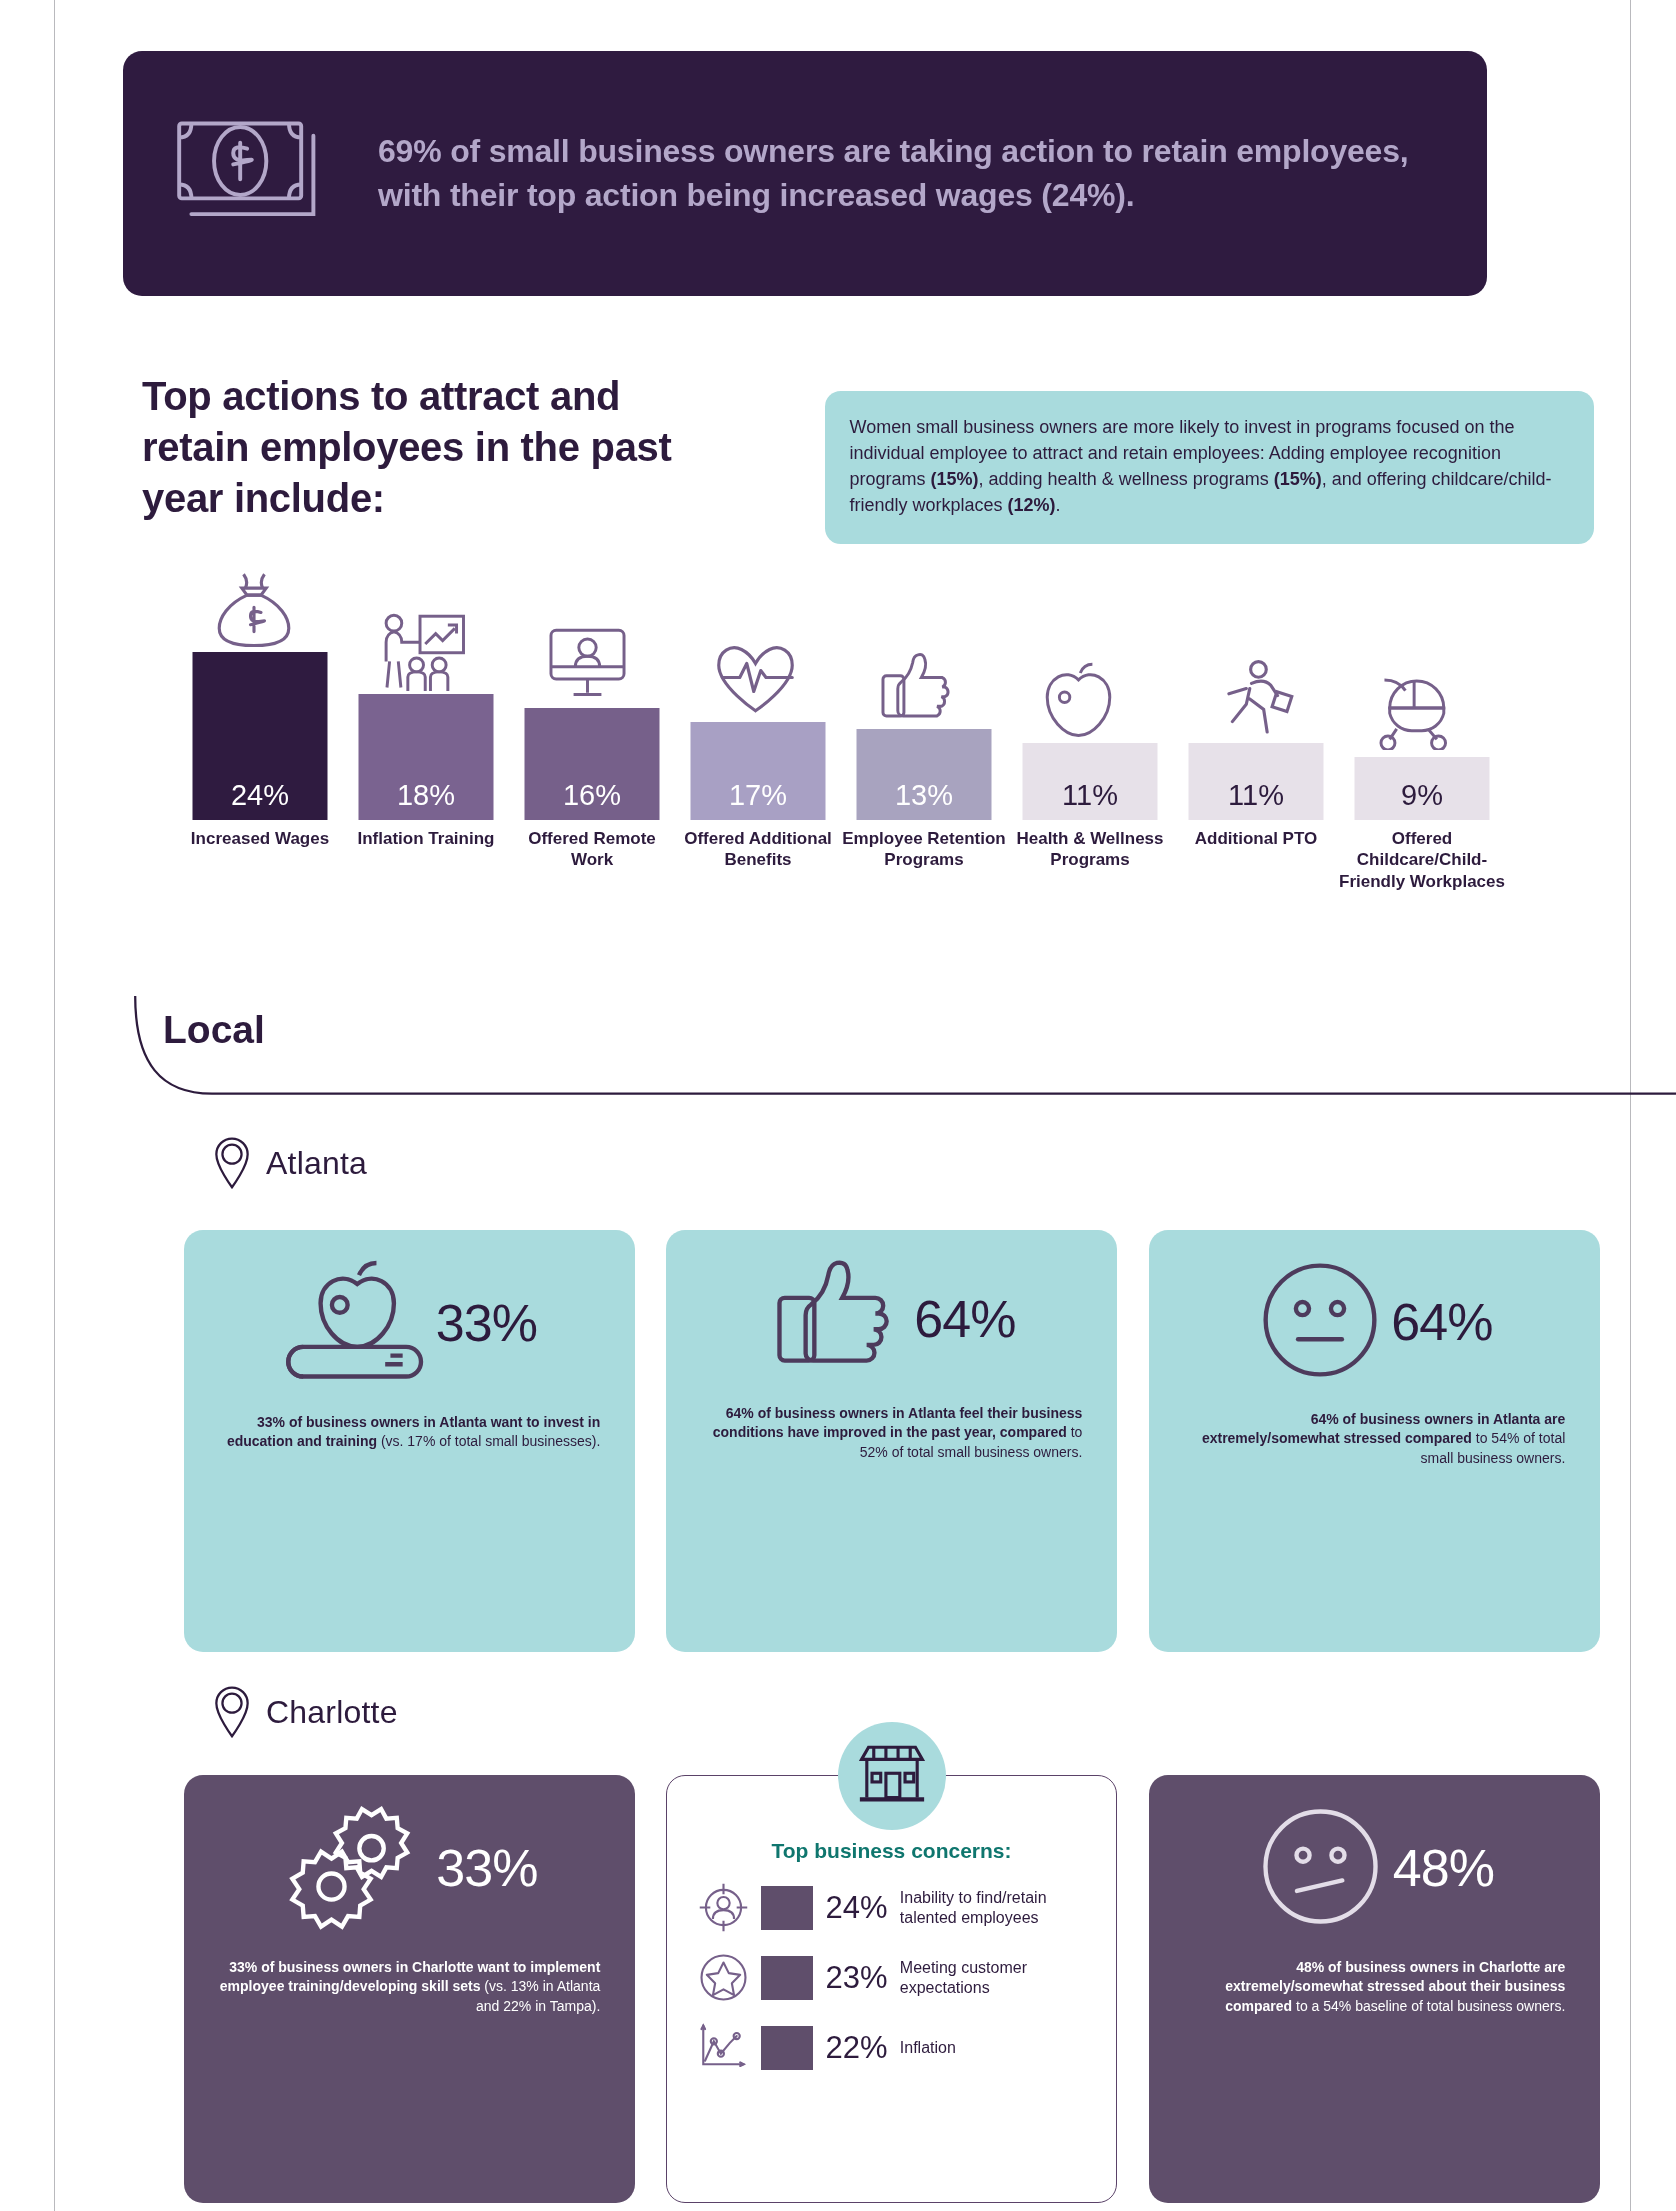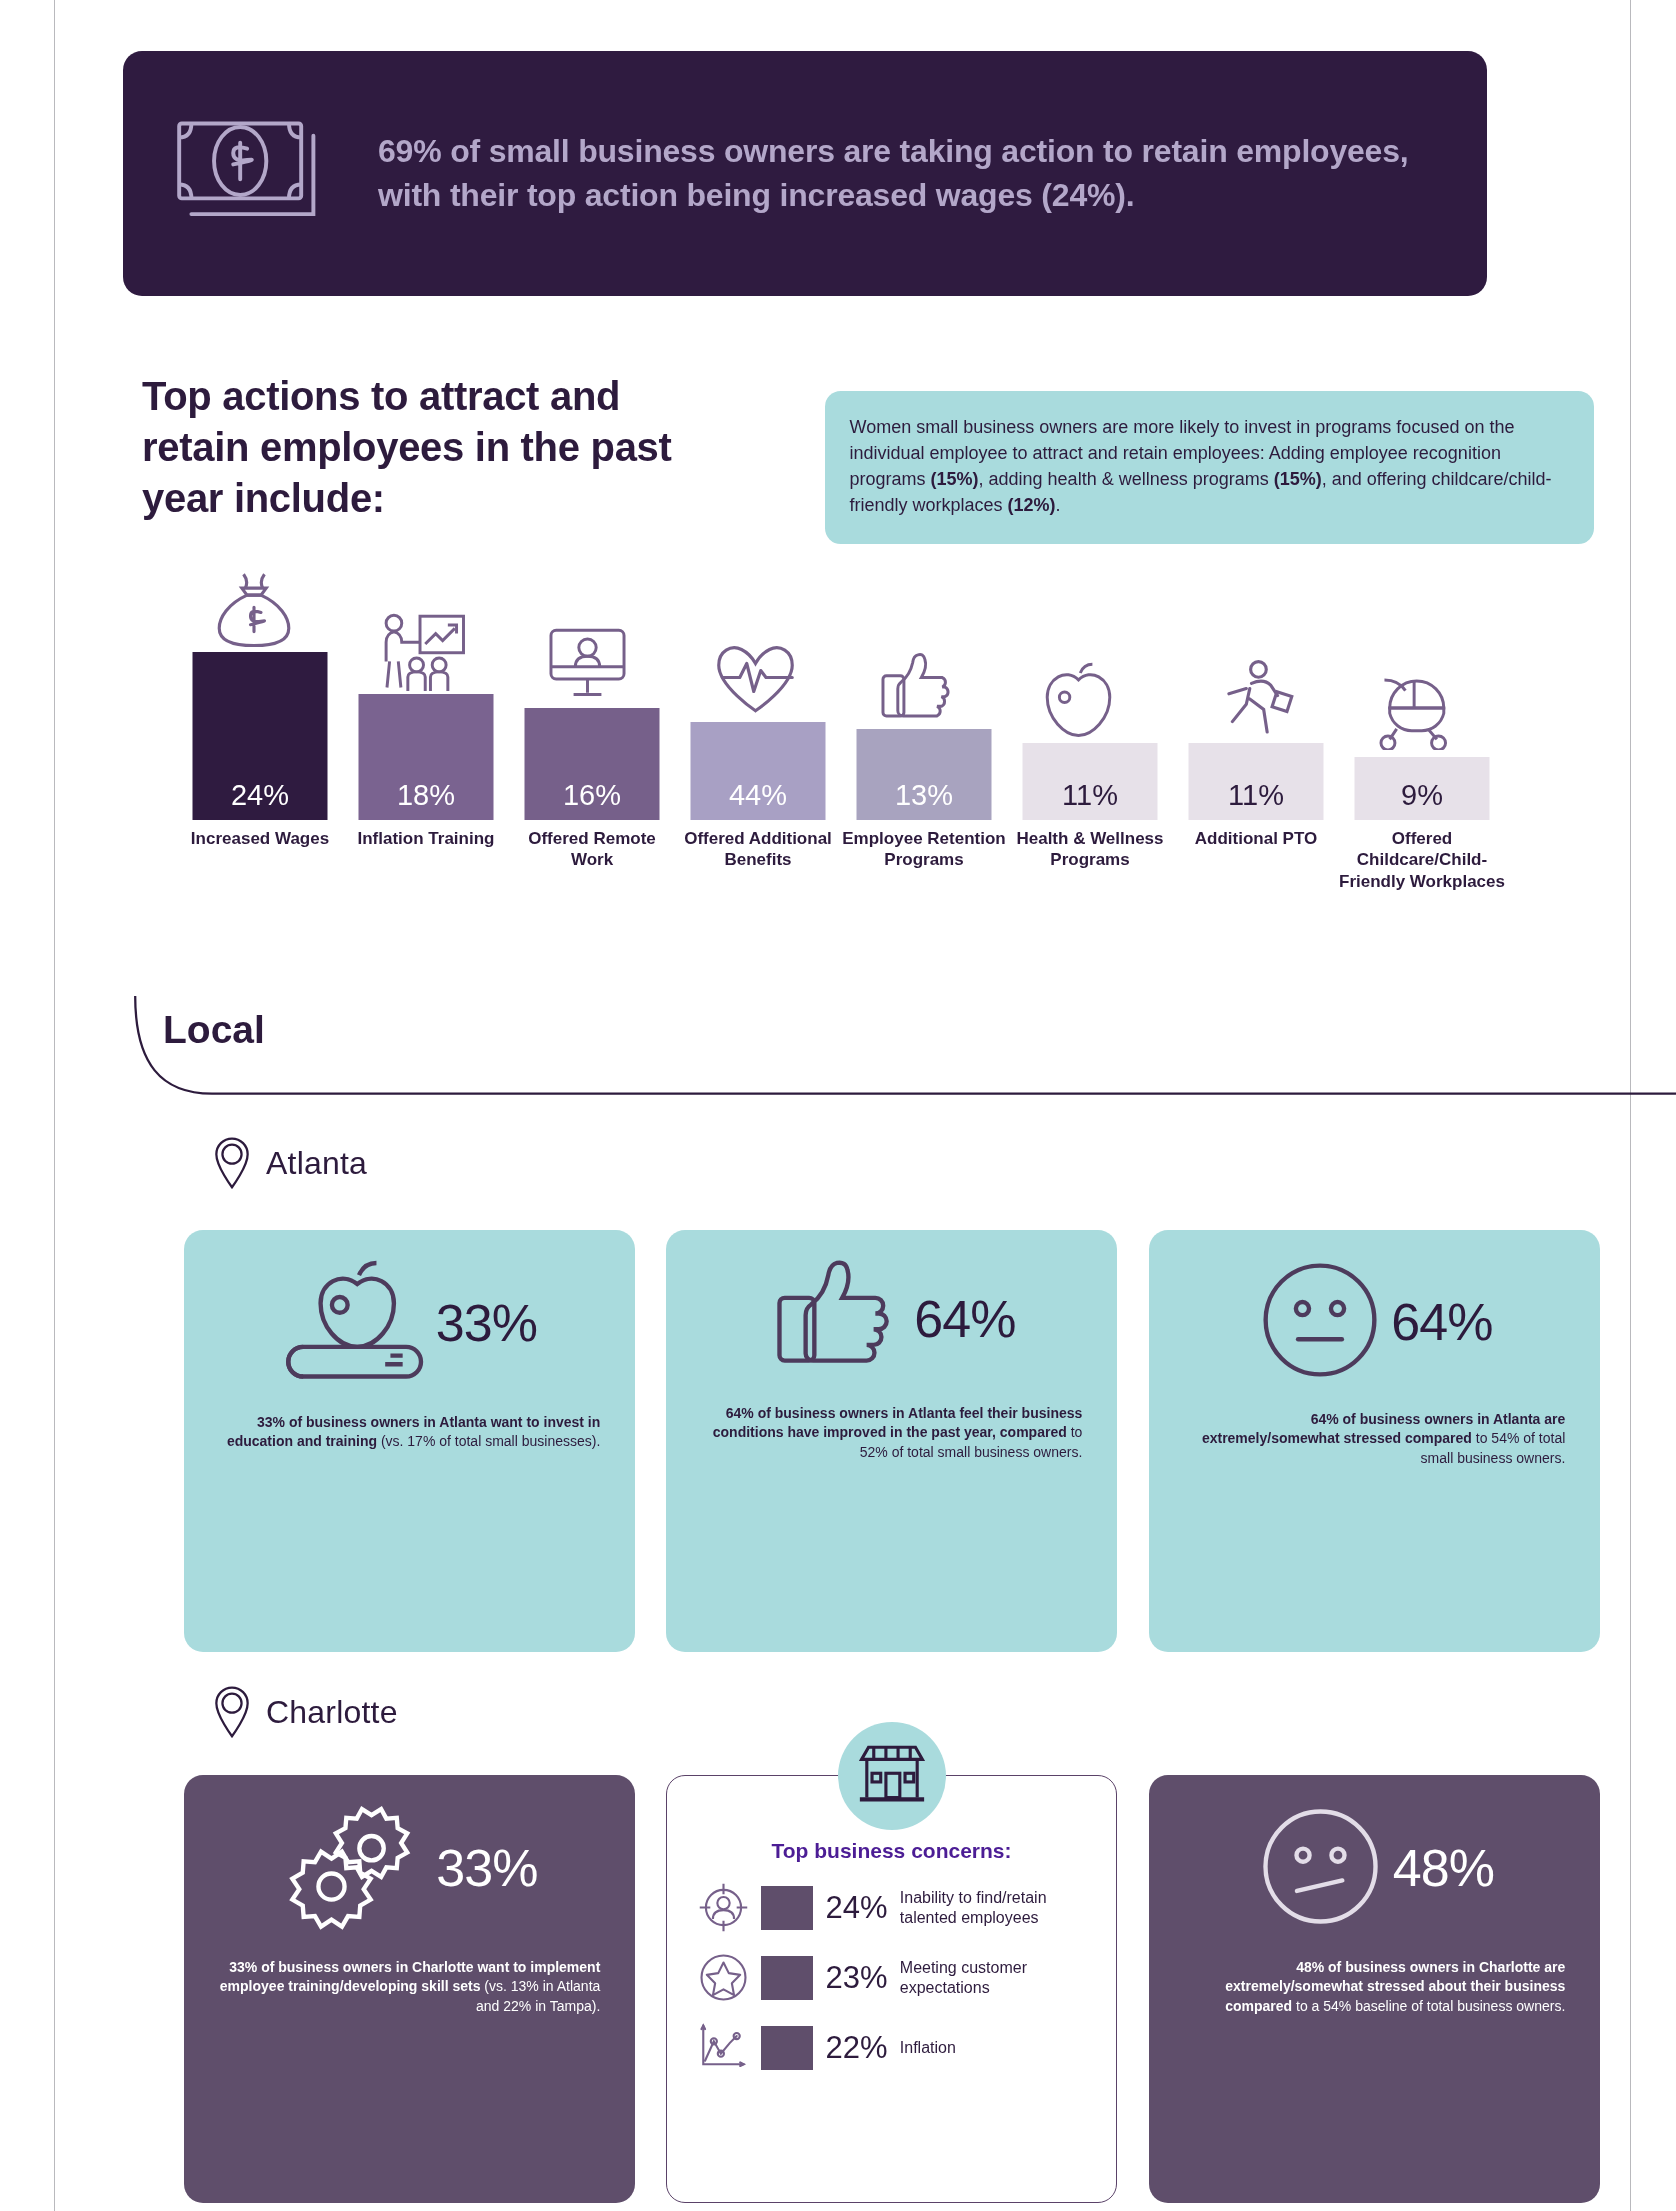--- a/index.html
+++ b/index.html
@@ -163,21 +163,21 @@
 
   
   .shop-badge {
     position: absolute;
     width: 108px; height: 108px;
     border-radius: 50%;
     background: #a9dbdd;
     display: flex; align-items: center; justify-content: center;
   }
   .concerns-title {
-    font-size: 21px; font-weight: bold; color: #4c1d95;
+    font-size: 21px; font-weight: bold; color: #0f766e;
     text-align: center; margin-top: 63px;
   }
   .concern-row {
     display: flex; align-items: center; gap: 12.2px;
     margin-top: 19px; width: 100%; padding-left: 5.2px;
   }
   .concern-ico { flex: 0 0 auto; width: 51px; height: 51px; }
   .concern-swatch { flex: 0 0 auto; width: 52px; height: 44px; background: #5f4e6b; }
   .concern-pct { font-size: 31px; line-height: 1; color: #2d1b3d; white-space: nowrap; }
   .concern-label { font-size: 16px; line-height: 1.2; color: #2d1b3d; }
@@ -248,21 +248,21 @@
           <div class="bar-val" style="color: rgb(255, 255, 255);">16%</div>
         </div>
         <div class="bar-label">Offered Remote Work</div>
       </div>
       <div class="bar-col" style="left: 498px; height: 367px;">
         <div class="bar-icon" style="top: 59px;"><svg width="91" height="77" viewBox="0 0 104 88" fill="none" stroke="#76608a" stroke-width="3.6">
             <path d="M52 82 C52 82 10 54 10 30 C10 14 24 6 36 12 q10 5 16 16 q6-11 16-16 c12-6 26 2 26 18 C94 54 52 82 52 82 Z"></path>
             <path d="M14 44 h20 l8-16 8 32 8-24 6 8 h30" fill="none" stroke-linecap="round" stroke-linejoin="round"></path>
           </svg></div>
         <div class="bar-rect" style="top: 142px; height: 98px; background: rgb(168, 160, 196);">
-          <div class="bar-val" style="color: rgb(255, 255, 255);">44%</div>
+          <div class="bar-val" style="color: rgb(255, 255, 255);">17%</div>
         </div>
         <div class="bar-label">Offered Additional Benefits</div>
       </div>
       <div class="bar-col" style="left: 664px; height: 367px;">
         <div class="bar-icon" style="top: 66px;"><svg width="82" height="77" viewBox="0 0 94 88" fill="none" stroke="#76608a" stroke-width="3.4">
             <rect x="8" y="34" width="24" height="46" rx="4"></rect>
             <path d="M38 80 h32 a6 6 0 0 0 0-11 h5 a6 6 0 0 0 0-11 h4 a6 6 0 0 0 0-11 h-3 a6 6 0 0 0 0-11 H52 q7-12 4-21 q-2-7-8-5 q-5 1-6 9 q-3 14-13 22 q-4 3-4 8 v25 a6 6 0 0 0 6 6 Z"></path>
           </svg></div>
         <div class="bar-rect" style="top: 149px; height: 91px; background: rgb(168, 163, 191);">
           <div class="bar-val" style="color: rgb(255, 255, 255);">13%</div>

